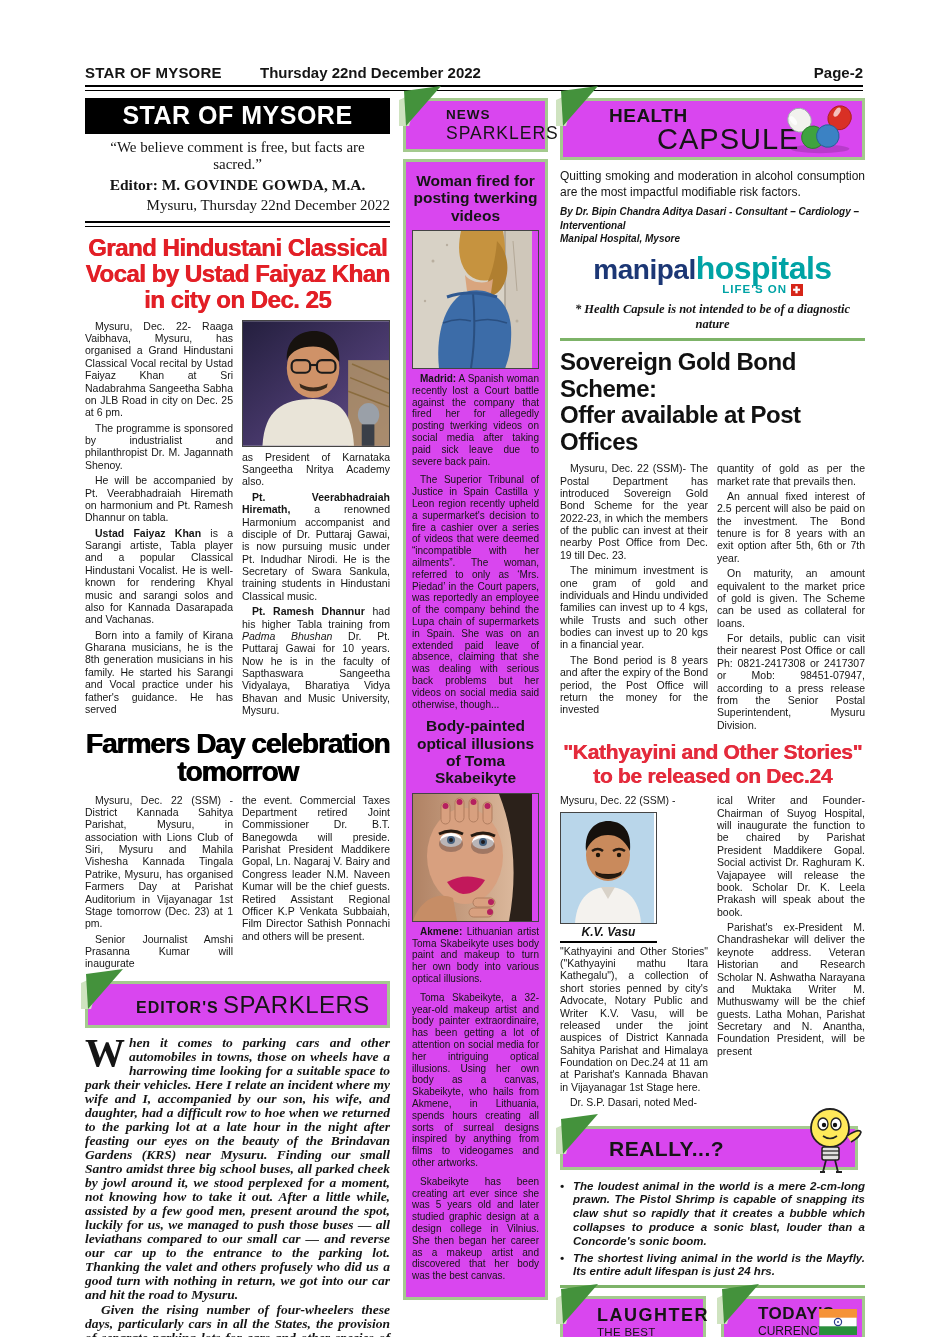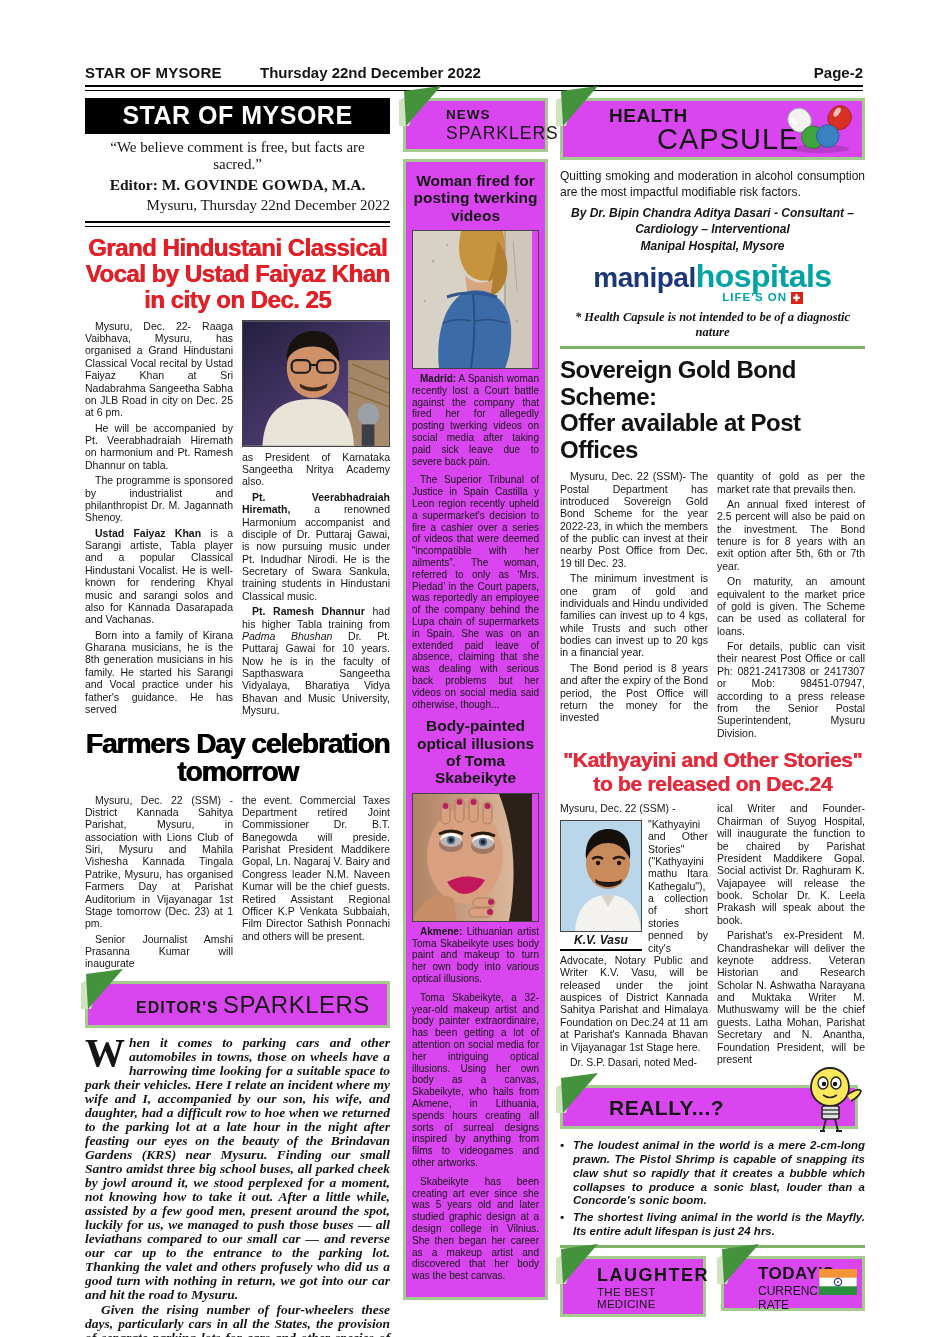--- a/index.html
+++ b/index.html
@@ -71,33 +71,33 @@
   .mid-box { margin-top:7px; padding:6px 6px 8px; }
   .mid-box p { margin:0 0 7px; font-size:10px; line-height:1.18; text-align:justify; text-indent:8px; }
   .mid-box p b { font-weight:bold; }
 
   
   .health-box { height:52px; padding:4px 8px 0 46px; }
   .hc1 { font-weight:bold; font-size:19px; letter-spacing:0.5px; display:block; }
   .hc2 { font-size:29px; letter-spacing:1px; display:block; margin:-4px 0 0 48px; }
   .pills { position:absolute; right:3px; top:1px; }
   .health-intro { margin:9px 0 5px; font-size:12px; line-height:1.3; text-align:justify; }
-  .byline { font-size:12px; font-weight:bold; font-style:italic; text-align:center; line-height:1.35; margin:4px 0 2px; }
+  .byline { font-size:10px; font-weight:bold; font-style:italic; text-align:left; line-height:1.35; margin:4px 0 2px; }
   .manipal { text-align:center; margin:4px 0 0; }
   .m1 { color:#1c3775; font-size:28px; font-weight:bold; letter-spacing:-0.5px; }
   .m2 { color:#00a3a5; font-size:32px; font-weight:bold; letter-spacing:-0.5px; }
   .lifes-on { text-align:right; padding-right:62px; color:#00a3a5; font-weight:bold; font-size:11.5px;
               letter-spacing:1px; margin-top:-4px; }
   .lifes-cross { display:inline-block; background:#d62518; color:#fff; width:12px; height:12px;
                  line-height:12px; font-size:9px; text-align:center; margin-left:4px; vertical-align:middle; }
   .health-note { font-family:"Liberation Serif", serif; font-style:italic; font-weight:bold;
                  font-size:12.5px; text-align:center; margin:6px 0 2px; }
 
   
-  .vasu-fig { float:left; width:82px; margin:2px 6px 2px 0; border-bottom:2px solid #000; }
+  .vasu-fig { float:left; width:97px; margin:2px 6px 2px 0; border-bottom:2px solid #000; }
   .vasu-fig .photo { margin-bottom:0; }
   .vasu-cap { font-size:12px; font-weight:bold; font-style:italic; text-align:center; padding:1px 0 2px; }
 
   
   .really-wrap { position:relative; margin-top:14px; height:46px; }
   .really-strip { width:238px; padding:8px 8px 6px 46px; }
   .really-title { font-weight:bold; font-size:21px; letter-spacing:0.5px; }
   .bulb { position:absolute; right:0px; top:-24px; }
   .really-list { margin:8px 0 0; padding:0; list-style:none; }
   .really-list li { position:relative; padding-left:13px; font-size:11.5px; font-weight:bold; font-style:italic;
@@ -147,22 +147,22 @@
       <div class="mast-editor">Editor: M. GOVINDE GOWDA, M.A.</div>
       <div class="mast-date">Mysuru,  Thursday 22nd December 2022</div>
       <div class="mast-rule"></div>
     </div>
 
     <h2 class="headline hl-red">Grand Hindustani Classical Vocal by Ustad Faiyaz Khan in city on Dec. 25</h2>
 
     <div class="two-col">
       <div class="sub">
         <p>Mysuru, Dec. 22- Raaga Vaibhava, Mysuru, has organised a Grand Hindustani Classical Vocal recital by Ustad Faiyaz Khan at Sri Nadabrahma Sangeetha Sabha on JLB Road in city on Dec. 25 at 6 pm.</p>
+        <p>The programme is sponsored by industrialist and philanthropist Dr. M. Jagannath Shenoy.</p>
         <p>He will be accompanied by Pt. Veerabhadraiah Hiremath on harmonium and Pt. Ramesh Dhannur on tabla.</p>
-        <p>The programme is sponsored by industrialist and philanthropist Dr. M. Jagannath Shenoy.</p>
         <p><b>Ustad Faiyaz Khan</b><span> is a Sarangi artiste, Tabla player and a popular Classical Hindustani Vocalist. He is well-known for rendering Khyal music and sarangi solos and also for Kannada Dasarapada and Vachanas.</span></p>
         <p>Born into a family of Kirana Gharana musicians, he is the 8th generation musicians in his family. He started his Sarangi and Vocal practice under his father's guidance. He has served</p>
       </div>
       <div class="sub">
         <div class="photo">
           <svg viewBox="0 0 150 128" width="146" height="125">
             <defs>
                 <linearGradient id="fkbg" x1="0" y1="0" x2="1" y2="1">
               <stop offset="0" stop-color="#241f3e"></stop>
                   <stop offset="0.6" stop-color="#4a3a6e"></stop>

